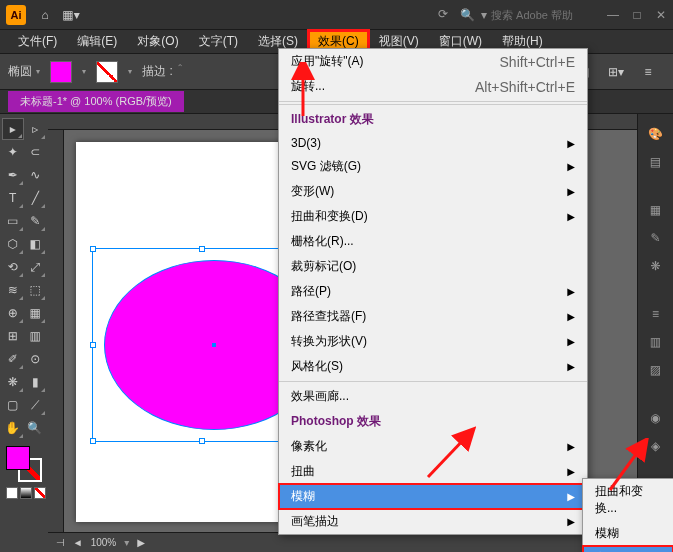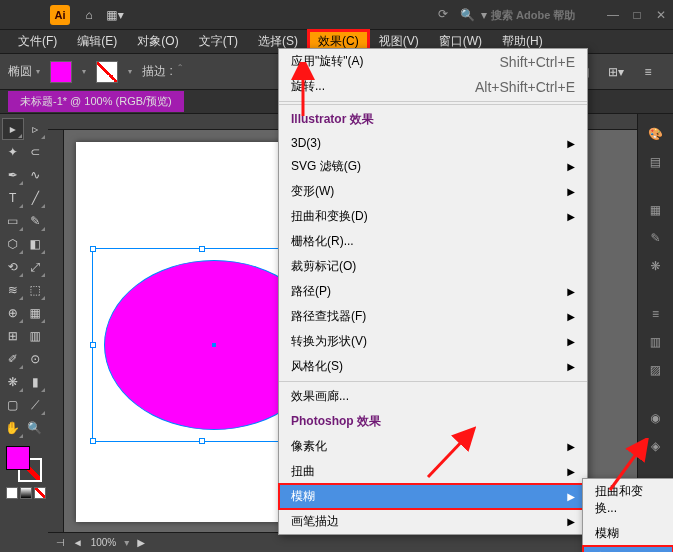--- a/index.html
+++ b/index.html
@@ -1,25 +1,25 @@
 <!DOCTYPE html>
 <html><head>
   <meta charset="utf-8">
   <style>
     * { margin: 0; padding: 0; box-sizing: border-box; }
     body { width: 673px; height: 552px; background: #323232; font-family: "Microsoft YaHei", sans-serif; font-size: 12px; color: #ccc; overflow: hidden; position: relative; }
     
     .titlebar { height: 30px; background: #323232; display: flex; align-items: center; padding: 0 6px; border-bottom: 1px solid #1a1a1a; }
-    .ai-logo { width: 20px; height: 20px; background: #ff9a00; border-radius: 3px; display: flex; align-items: center; justify-content: center; color: #330000; font-weight: bold; font-size: 11px; margin-right: 10px; margin-left: 44px; }
+    .ai-logo { width: 20px; height: 20px; background: #ff9a00; border-radius: 3px; display: flex; align-items: center; justify-content: center; color: #330000; font-weight: bold; font-size: 11px; margin-right: 10px; }
     .titlebar-btn { width: 18px; height: 18px; margin-right: 8px; color: #ccc; display: flex; align-items: center; justify-content: center; }
     .titlebar-spacer { flex: 1; }
     .titlebar-right { display: flex; align-items: center; gap: 6px; }
     .sync-icon { width: 16px; height: 16px; color: #999; }
     .search-box { display: flex; align-items: center; gap: 4px; color: #999; }
-    .search-box input { background: transparent; border: none; color: #999; width: 100px; outline: none; font-size: 11px; font-weight: bold; }
+    .search-box input { background: transparent; border: none; color: #999; width: 100px; outline: none; font-size: 11px; }
     .window-controls { display: flex; gap: 12px; margin-left: 10px; }
     .window-ctrl { width: 12px; height: 12px; color: #999; display: flex; align-items: center; justify-content: center; }
     
     .menubar { height: 24px; background: #323232; display: flex; align-items: center; padding: 0 8px; border-bottom: 1px solid #1a1a1a; }
     .menu-item { padding: 3px 10px; color: #ddd; cursor: pointer; }
     .menu-item.active { background: #ff9a00; color: #000; border: 2px solid #ff1414; padding: 1px 8px; }
     .menu-item.active-box { outline: 2px solid #ff1414; outline-offset: -1px; }
     
     .controlbar { height: 36px; background: #424242; display: flex; align-items: center; padding: 0 8px; gap: 10px; border-bottom: 1px solid #1a1a1a; }
     .tool-label { color: #ccc; display: flex; align-items: center; gap: 4px; }

